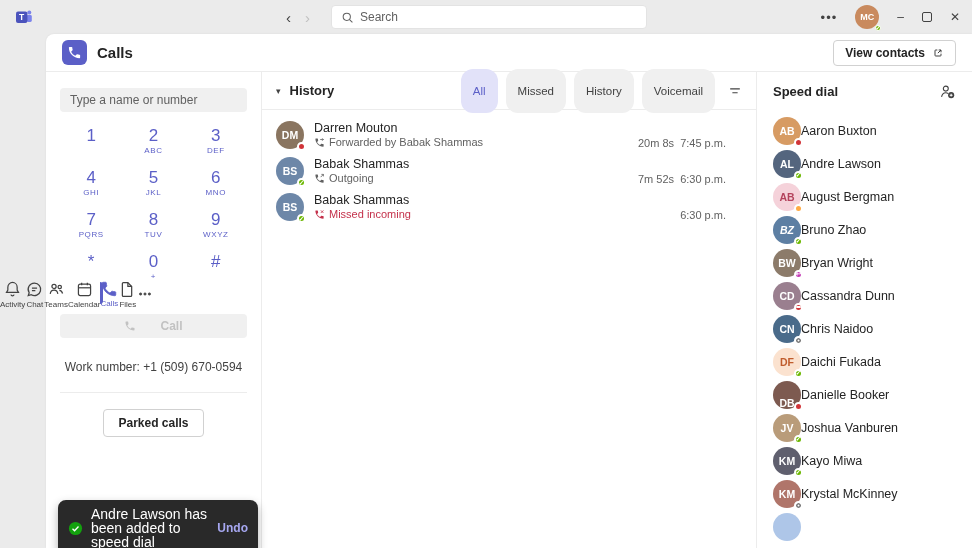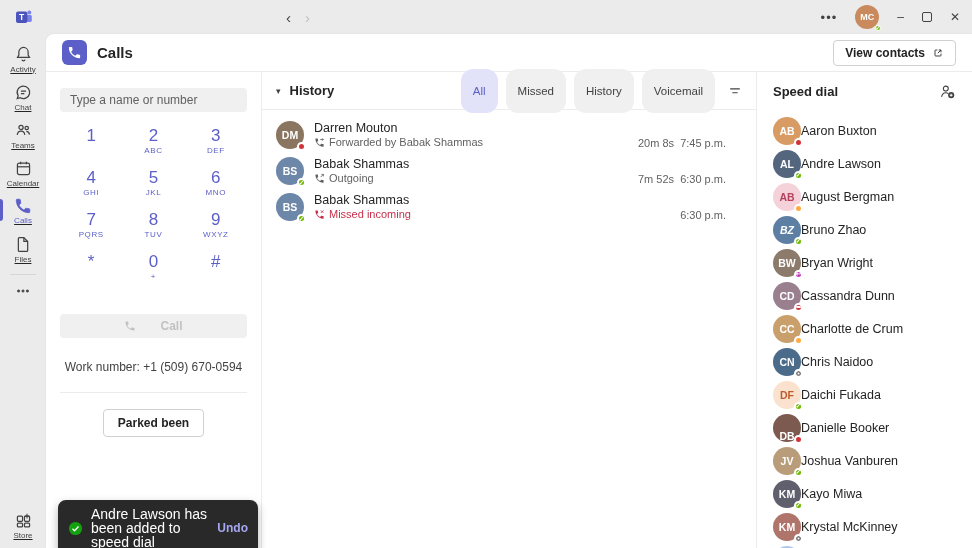--- a/index.html
+++ b/index.html
@@ -32,21 +32,21 @@
   .badge[data-status="busy"] { background:#d13438; }
   .badge[data-status="dnd"] { background:#d13438; }
   .badge[data-status="dnd"]::after { content:""; width:5px; height:1.5px; background:#fff; border-radius:1px; }
   .badge[data-status="away"] { background:#ffaa44; }
   .badge[data-status="oof"] { background:#c239b3; }
   .badge[data-status="oof"]::after { content:"\21A9"; color:#fff; font-size:6.5px; line-height:1; }
   .badge[data-status="offline"] { background:#fff; box-shadow:inset 0 0 0 1.5px #737373; }
 
   
   .app { position:absolute; top:34px; left:0; right:0; bottom:0; display:flex; }
-  .rail { width:46px; flex:none; display:flex; flex-direction:column; align-items:center; padding-top:6px;text-decoration:underline; }
+  .rail { width:46px; flex:none; display:flex; align-items:center; padding-top:6px; }
   .rail-item { width:46px; height:38px; display:flex; flex-direction:column; align-items:center; justify-content:center; gap:1px; color:#424242; cursor:pointer; position:relative; }
   .rail-item .rlabel { font-size:8px; }
   .rail-item svg { stroke:#424242; }
   .rail-item[data-active="true"] { color:#5b5fc7; }
   .rail-item[data-active="true"] svg { stroke:#5b5fc7; fill:#5b5fc7; }
   .rail-item[data-active="true"]::before { content:""; position:absolute; left:0; top:7px; width:3px; height:22px; background:#5b5fc7; border-radius:0 3px 3px 0; }
   .rail-divider { width:26px; border-top:1px solid #d6d6d6; margin:6px 0 4px; }
   .rail-dots { height:24px; }
   .rail-store { margin-top:auto; margin-bottom:4px; }
 
@@ -113,20 +113,29 @@
       <circle cx="15.3" cy="5.6" r="2" fill="#7b83eb"></circle>
       <rect x="12.6" y="8" width="5.2" height="7" rx="1.4" fill="#7b83eb"></rect>
       <rect x="2" y="4.6" width="11.4" height="11.4" rx="2" fill="#4b53bc"></rect>
       <text x="7.7" y="13.2" text-anchor="middle" font-size="8.5" font-weight="bold" fill="#fff" font-family="Liberation Sans, sans-serif">T</text>
     </svg>
   </span>
   <span class="nav-arrows">
     <span class="nav-back">‹</span>
     <span class="nav-fwd">›</span>
   </span>
+  <div class="searchbox">
+    <span>
+      <svg width="13" height="13" viewBox="0 0 18 18" fill="none" stroke="#616161" stroke-width="1.4">
+          <circle cx="8" cy="8" r="5"></circle>
+          <path d="m11.8 11.8 4 4"></path>
+        </svg>
+    </span>
+    <input type="text" placeholder="Search" style="">
+  </div>
   <div class="top-right">
     <span class="more-dots">•••</span>
     <span class="avatar avatar-sm" style="background-color: rgb(201, 138, 94);">
       <span>MC</span>
       <span class="badge badge-sm" data-status="available"></span>
     </span>
     <span class="win-btn">–</span>
     <span class="win-btn win-max"></span>
     <span class="win-btn">✕</span>
   </div>
@@ -292,21 +301,21 @@
         <button class="call-btn" disabled="">
           <span>
               <svg width="12" height="12" viewBox="0 0 24 24" fill="#c2c2c2">
                 <path d="M6.62 10.79c1.44 2.83 3.76 5.14 6.59 6.59l2.2-2.2c.27-.27.67-.36 1.02-.24 1.12.37 2.33.57 3.57.57.55 0 1 .45 1 1V20c0 .55-.45 1-1 1-9.39 0-17-7.61-17-17 0-.55.45-1 1-1h3.5c.55 0 1 .45 1 1 0 1.24.2 2.45.57 3.57.11.35.03.74-.25 1.02l-2.2 2.2z"></path>
               </svg>
             </span>
           <span>Call</span>
         </button>
         <div class="work-number">Work number: +1 (509) 670-0594</div>
         <hr class="dial-hr">
-        <button class="parked-btn">Parked been</button>
+        <button class="parked-btn">Parked calls</button>
       </div>
 
       <div class="col-history">
         <div class="hist-header">
           <span class="caret">▾</span>
           <span class="hist-title">History</span>
           <div class="chips">
             <button class="chip" data-active="true">All</button>
             <button class="chip" data-active="false">Missed</button>
             <button class="chip" data-active="false">History</button>
@@ -443,27 +452,20 @@
             <span class="speed-name">Bryan Wright</span>
           </div>
           <div class="speed-row">
             <span class="avatar avatar-md" style="background-color: rgb(154, 127, 143);">
                 <span style="color: rgb(255, 255, 255);">CD</span>
                 <span class="badge" data-status="dnd"></span>
               </span>
             <span class="speed-name">Cassandra Dunn</span>
           </div>
           <div class="speed-row">
-            <span class="avatar avatar-md" style="background-color: rgb(201, 160, 107);">
-                <span style="color: rgb(255, 255, 255);">CC</span>
-                <span class="badge" data-status="away"></span>
-              </span>
-            <span class="speed-name">Charlotte de Crum</span>
-          </div>
-          <div class="speed-row">
             <span class="avatar avatar-md" style="background-color: rgb(74, 107, 138);">
                 <span style="color: rgb(255, 255, 255);">CN</span>
                 <span class="badge" data-status="offline"></span>
               </span>
             <span class="speed-name">Chris Naidoo</span>
           </div>
           <div class="speed-row">
             <span class="avatar avatar-md" style="background-color: rgb(251, 226, 207);">
                 <span style="color: rgb(192, 92, 44);">DF</span>
                 <span class="badge" data-status="available"></span>

